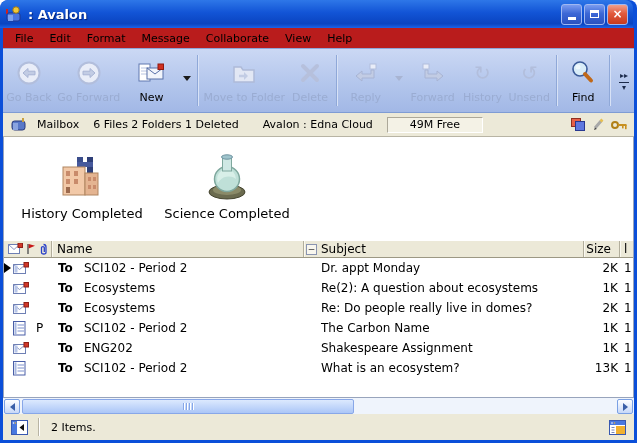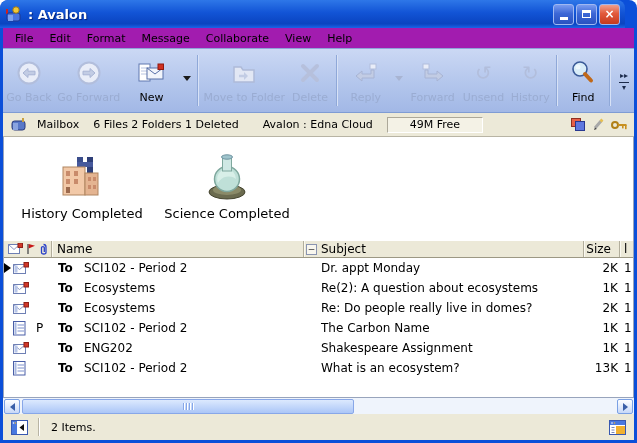--- a/index.html
+++ b/index.html
@@ -1,32 +1,32 @@
 <!DOCTYPE html>
 <html><head>
 <meta charset="utf-8">
 <style>
   html,body{margin:0;padding:0;background:#fff;}
   *{box-sizing:border-box;font-family:"DejaVu Sans","Liberation Sans",sans-serif;}
   .window{position:relative;width:637px;height:443px;background:#0B4FD9;border-radius:8px 8px 0 0;overflow:hidden;}
 
   
-  .titlebar{position:absolute;top:0;left:0;right:12px;height:28px;
+  .titlebar{position:absolute;top:0;left:0;right:4px;height:28px;
     background:linear-gradient(180deg,#2E77E8 0%,#1254D6 45%,#0A44C0 85%,#1C63E8 100%);
     display:flex;align-items:center;padding:0 5px;border-radius:8px 8px 0 0;}
   .title-text{color:#fff;font-weight:bold;font-size:13px;margin-left:5px;text-shadow:1px 1px 1px #00227A;flex:1;}
   .winbtns{display:flex;gap:2px;}
   .wbtn{width:21px;height:21px;border-radius:3px;border:1px solid #9FB8F2;display:flex;align-items:center;justify-content:center;color:#fff;font-size:12px;font-weight:bold;}
   .wbtn.min,.wbtn.max{background:linear-gradient(180deg,#7A9BEF,#3C67D6 45%,#2A52C0);}
   .wbtn.close{background:linear-gradient(180deg,#F0A08C,#E25A3C 45%,#C63A1E);}
   .glyph-min{display:block;width:8px;height:3px;background:#fff;margin-top:9px;}
   .glyph-max{display:block;width:9px;height:8px;border:1px solid #fff;border-top:3px solid #fff;}
 
   
-  .menubar{position:absolute;top:28px;left:3px;right:3px;height:20px;background:#a21caf;display:flex;align-items:center;padding-left:4px;}
+  .menubar{position:absolute;top:28px;left:3px;right:3px;height:20px;background:#b91c1c;display:flex;align-items:center;padding-left:4px;}
   .menu-item{font-size:11px;color:#000;padding:2px 8px;}
 
   
   .toolbar{position:absolute;top:48px;left:3px;right:3px;height:65px;
     background:linear-gradient(180deg,#CBD8F4 0%,#B3C6EC 55%,#A2B8E6 100%);
     border-top:1px solid #8EA5D8;border-bottom:1px solid #7F9CD4;
     display:flex;align-items:stretch;padding-top:4px;}
   .tbtn{display:flex;flex-direction:column;align-items:center;justify-content:flex-start;padding-top:4px;}
   .ticon{height:32px;display:flex;align-items:center;justify-content:center;}
   .tlabel{font-size:11px;color:#000;margin-top:2px;white-space:nowrap;}
@@ -212,32 +212,32 @@
     <div class="tbtn disabled" style="width:54px">
       <div class="ticon">
         <svg width="28" height="22">
             <rect x="4" y="2" width="6" height="5" fill="#E9EDF8" stroke="#B2BEDC"></rect>
         <path d="M24,14 l-6,-5 v3 h-9 v-4 h-3 v8 h12 v3 z" fill="#C2CCE4" stroke="#A8B4D4"></path>
           </svg>
       </div>
       <div class="tlabel">Forward</div>
     </div>
 
+    <div class="tbtn disabled" style="width:46px">
+      <div class="ticon">
+          <span class="glyph-rot">↻</span>
+        </div>
+      <div class="tlabel">History</div>
+    </div>
+
     <div class="tbtn disabled" style="width:48px">
       <div class="ticon">
           <span class="glyph-rot">↺</span>
         </div>
       <div class="tlabel">Unsend</div>
-    </div>
-
-    <div class="tbtn disabled" style="width:46px">
-      <div class="ticon">
-          <span class="glyph-rot">↻</span>
-        </div>
-      <div class="tlabel">History</div>
     </div>
 
     <div class="tsep"></div>
 
     <div class="tbtn" style="width:46px">
       <div class="ticon">
         <svg width="26" height="26">
             <circle cx="10" cy="9" r="7" fill="#D8ECF8" stroke="#3A5A98" stroke-width="1.6"></circle>
         <circle cx="8" cy="7" r="2.5" fill="#EFF8FD"></circle>
         <line x1="15" y1="14" x2="21" y2="20.5" stroke="#C06818" stroke-width="4" stroke-linecap="round"></line>

